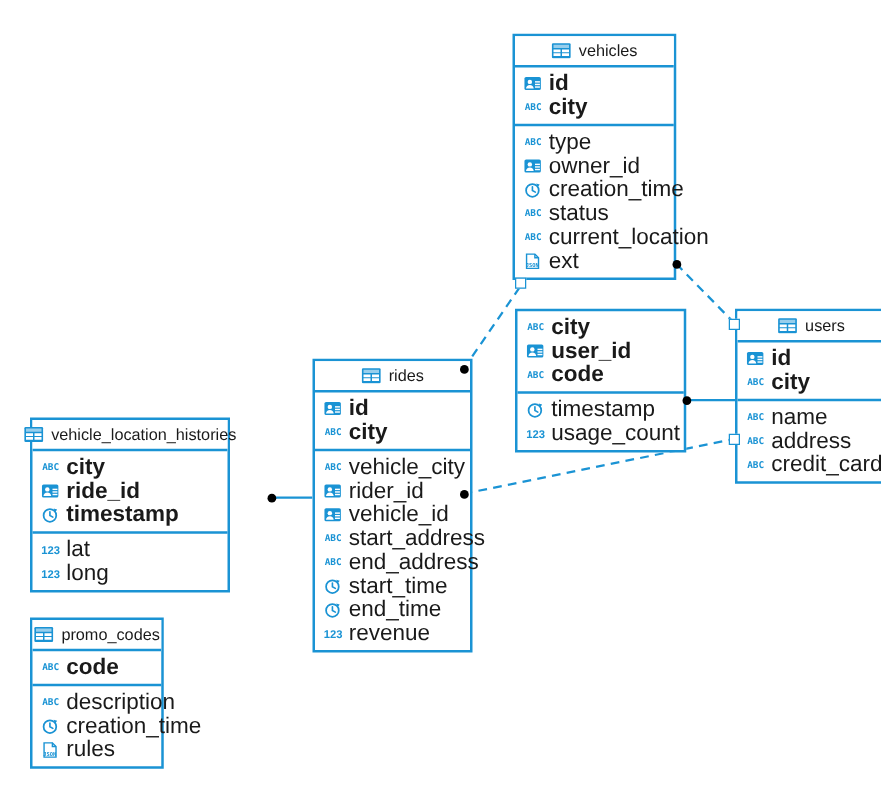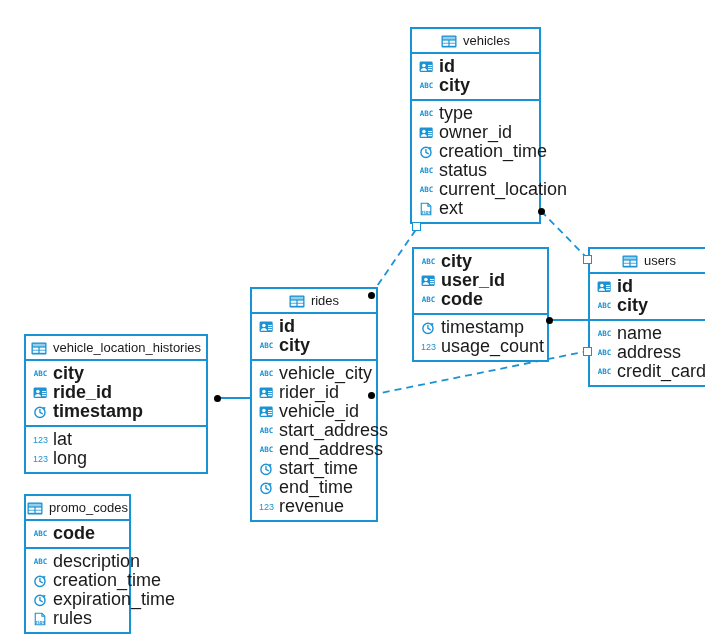--- a/index.html
+++ b/index.html
@@ -53,21 +53,21 @@
     font-size: 7.5px;
     font-weight: bold;
     color: #1a93d4;
     letter-spacing: 0px;
     line-height: 14px;
     font-family: "DejaVu Sans Mono", monospace;
     text-align: center;
   }
   .ic-num {
     font-size: 9px;
-    font-weight: normal;
+    font-weight: bold;
     color: #1a93d4;
     line-height: 14px;
     font-family: "Liberation Sans", sans-serif;
     text-align: left;
   }
 
   .dot { position: absolute; width: 7px; height: 7px; border-radius: 50%; background: #000000; z-index: 4; }
   .sq { position: absolute; width: 9px; height: 9px; border: 1.6px solid #1a93d4; background: #ffffff; z-index: 4; }
 </style>
 </head>
@@ -312,21 +312,21 @@
               <path d="M10.6 1.4 L13.6 2.2 L11.9 4.6 Z" fill="#1a93d4"></path>
             </svg></span>
           <span class="col-name">end_time</span>
         </div>
         <div class="col-row">
           <span class="ic ic-num">123</span>
           <span class="col-name">revenue</span>
         </div>
       </div>
     </div>
-    <div class="table-node" style="left: 24px; top: 334px; width: 184px;">
+    <div class="table-node" style="left: 24px; top: 334px; width: 160px;">
       <div class="tbl-header">
         <span class="ic" style="width: 16px; flex: 0 0 16px;"><svg viewBox="0 0 16 13" width="16" height="13">
             <rect x="0.5" y="0.5" width="15" height="12" rx="1" fill="#1a93d4"></rect>
             <rect x="1.8" y="1.8" width="12.4" height="2.6" fill="#ffffff" opacity="0.55"></rect>
             <rect x="1.8" y="5.6" width="5.6" height="2.2" fill="#ffffff"></rect>
             <rect x="8.6" y="5.6" width="5.6" height="2.2" fill="#ffffff"></rect>
             <rect x="1.8" y="8.6" width="5.6" height="2.2" fill="#ffffff"></rect>
             <rect x="8.6" y="8.6" width="5.6" height="2.2" fill="#ffffff"></rect>
           </svg></span>
         <span class="tbl-title">vehicle_location_histories</span>
@@ -393,28 +393,20 @@
         <div class="col-row">
           <span class="ic"><svg viewBox="0 0 16 14" width="15" height="14">
               <circle cx="7.4" cy="7.4" r="5.4" fill="none" stroke="#1a93d4" stroke-width="1.5"></circle>
               <path d="M7.4 4.2 V7.4 L9.9 8.8" fill="none" stroke="#1a93d4" stroke-width="1.4" stroke-linecap="round"></path>
               <path d="M10.6 1.4 L13.6 2.2 L11.9 4.6 Z" fill="#1a93d4"></path>
             </svg></span>
           <span class="col-name">creation_time</span>
         </div>
         <div class="col-row">
           <span class="ic"><svg viewBox="0 0 16 14" width="15" height="14">
-              <circle cx="7.4" cy="7.4" r="5.4" fill="none" stroke="#1a93d4" stroke-width="1.5"></circle>
-              <path d="M7.4 4.2 V7.4 L9.9 8.8" fill="none" stroke="#1a93d4" stroke-width="1.4" stroke-linecap="round"></path>
-              <path d="M10.6 1.4 L13.6 2.2 L11.9 4.6 Z" fill="#1a93d4"></path>
-            </svg></span>
-          <span class="col-name">expiration_time</span>
-        </div>
-        <div class="col-row">
-          <span class="ic"><svg viewBox="0 0 16 14" width="15" height="14">
               <path d="M2.4 0.9 h7.1 l3.1 3.1 v9.1 h-10.2 z" fill="#ffffff" stroke="#1a93d4" stroke-width="1.2"></path>
               <path d="M9.5 0.9 v3.1 h3.1" fill="none" stroke="#1a93d4" stroke-width="1.2"></path>
               <text x="7.3" y="12.1" text-anchor="middle" font-size="4.6" font-family="&quot;DejaVu Sans Mono&quot;, monospace" font-weight="bold" fill="#1a93d4">JSON</text>
             </svg></span>
           <span class="col-name">rules</span>
         </div>
       </div>
     </div>
     <div class="dot" style="left: 214px; top: 395px; background: rgb(0, 0, 0);"></div>
     <div class="dot" style="left: 368px; top: 292px; background: rgb(0, 0, 0);"></div>

